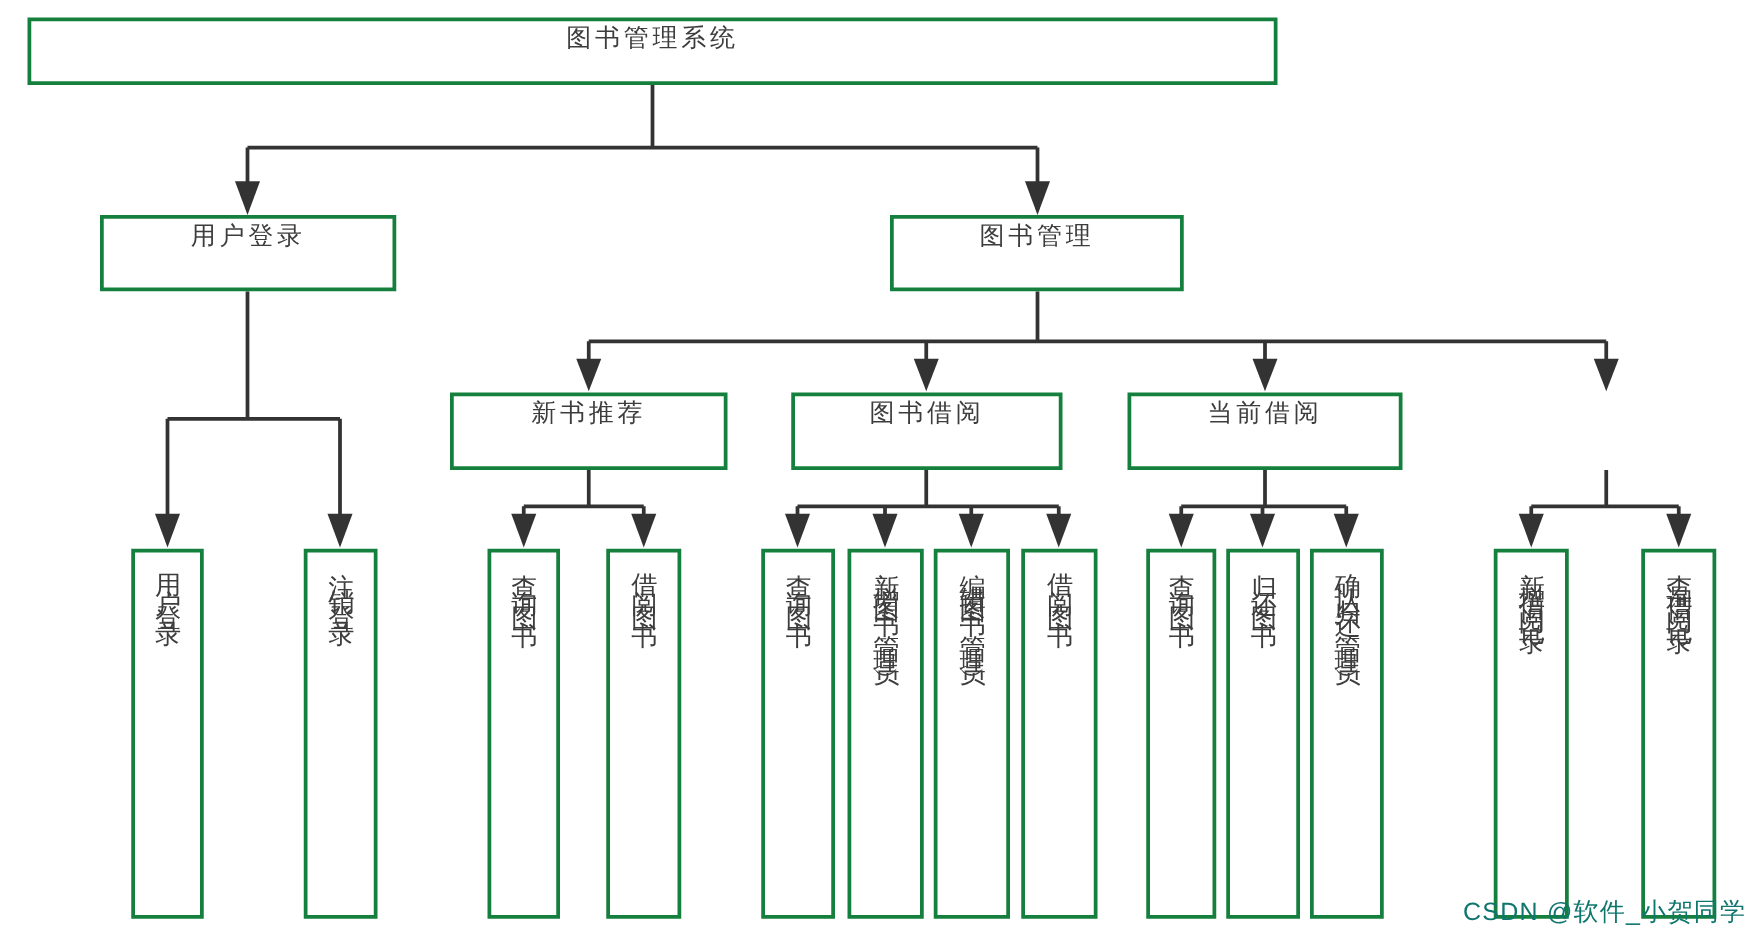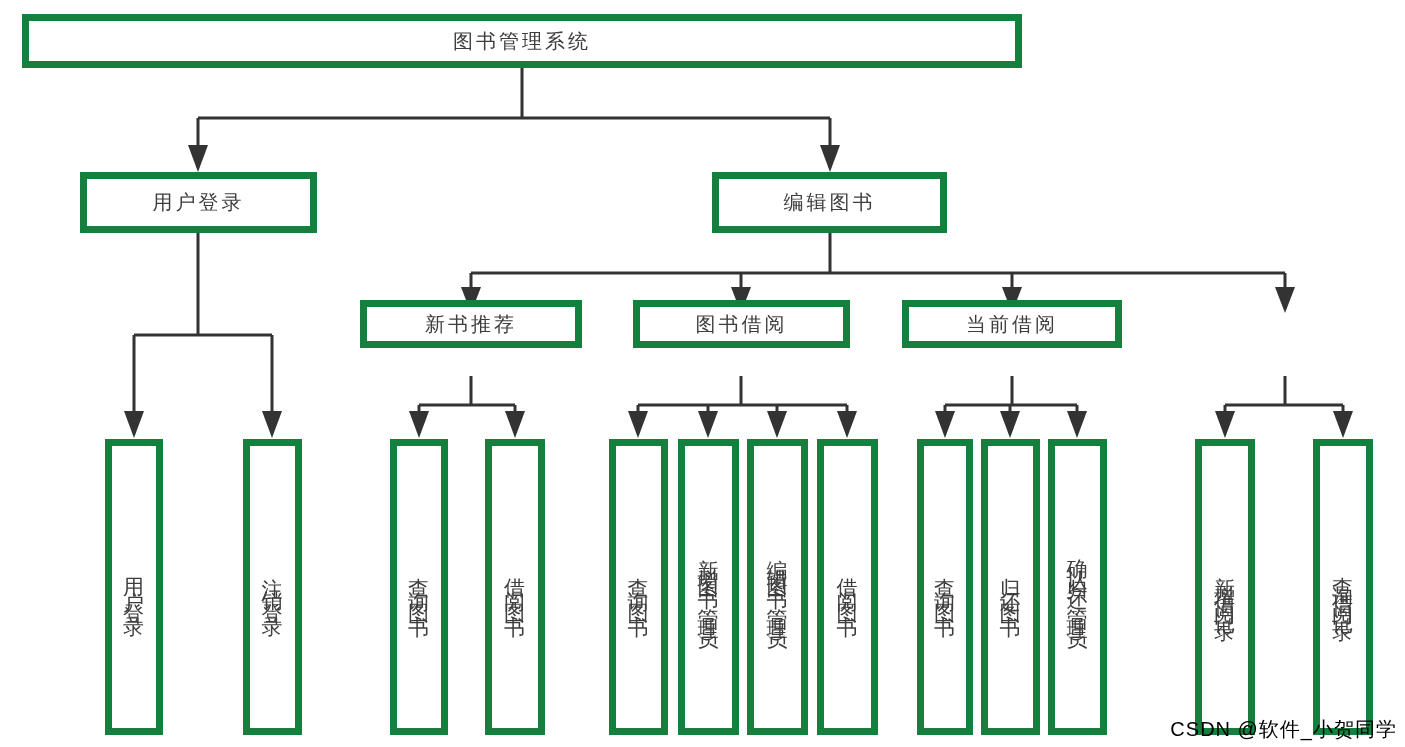--- a/index.html
+++ b/index.html
@@ -10,30 +10,30 @@
     font-family:"Liberation Sans",sans-serif;
     overflow:hidden;
   }
   .wires{position:absolute;left:0;top:0;width:1405px;height:747px;}
   .wires path{stroke:#333333;stroke-width:3;fill:none;}
   .wires polygon{fill:#333333;stroke:none;}
   .node{
     position:absolute;
     box-sizing:border-box;
     background:#ffffff;
-    border:7px solid #15803d;
-    display:flex;align-items:center;justify-content:center;
+    border:3px solid #15803d;
+    display:flex;align-items:flex-start;justify-content:center;
     color:#3d3d3d;
     text-align:center;
   }
   .h-label{font-size:20px;letter-spacing:3px;white-space:nowrap;}
   .root{left:22px;top:14px;width:1000px;height:54px;}
   .lv2-a{left:80px;top:172px;width:237px;height:61px;}
   .lv2-b{left:712px;top:172px;width:235px;height:61px;}
-  .lv3{top:300px;height:48px;}
+  .lv3{top:314px;height:62px;}
   .lv3-a{left:360px;width:222px;}
   .lv3-b{left:633px;width:217px;}
   .lv3-c{left:902px;width:220px;}
   .lv3-d{left:1175px;width:220px;}
   .leaf{top:439px;height:296px;}
   .v-label{
     writing-mode:vertical-rl;
     text-orientation:mixed;
     font-size:21px;
     line-height:1;
@@ -53,21 +53,21 @@
   .lf9{left:917px;width:56px;}
   .lf10{left:981px;width:59px;}
   .lf11{left:1048px;width:59px;}
   .lf12{left:1195px;width:60px;}
   .lf13{left:1313px;width:60px;}
   .watermark{
     position:absolute;
     right:8px;bottom:4px;
     font-size:20px;
     letter-spacing:1px;
-    color:#000000;
+    color:#0f766e;
     white-space:nowrap;
   }
 </style>
 </head>
 <body>
 
 <div class="stage">
 
   <svg class="wires" width="1405" height="747" viewBox="0 0 1405 747" aria-hidden="true">
 
@@ -106,21 +106,21 @@
   </svg>
 
   <div class="node root">
     <span class="h-label">图书管理系统</span>
   </div>
 
   <div class="node lv2-a">
     <span class="h-label">用户登录</span>
   </div>
   <div class="node lv2-b">
-    <span class="h-label">编辑图书</span>
+    <span class="h-label">图书管理</span>
   </div>
 
   <div class="node lv3 lv3-a">
     <span class="h-label">新书推荐</span>
   </div>
   <div class="node lv3 lv3-c">
     <span class="h-label">当前借阅</span>
   </div>
   <div class="node lv3 lv3-b">
     <span class="h-label">图书借阅</span>

